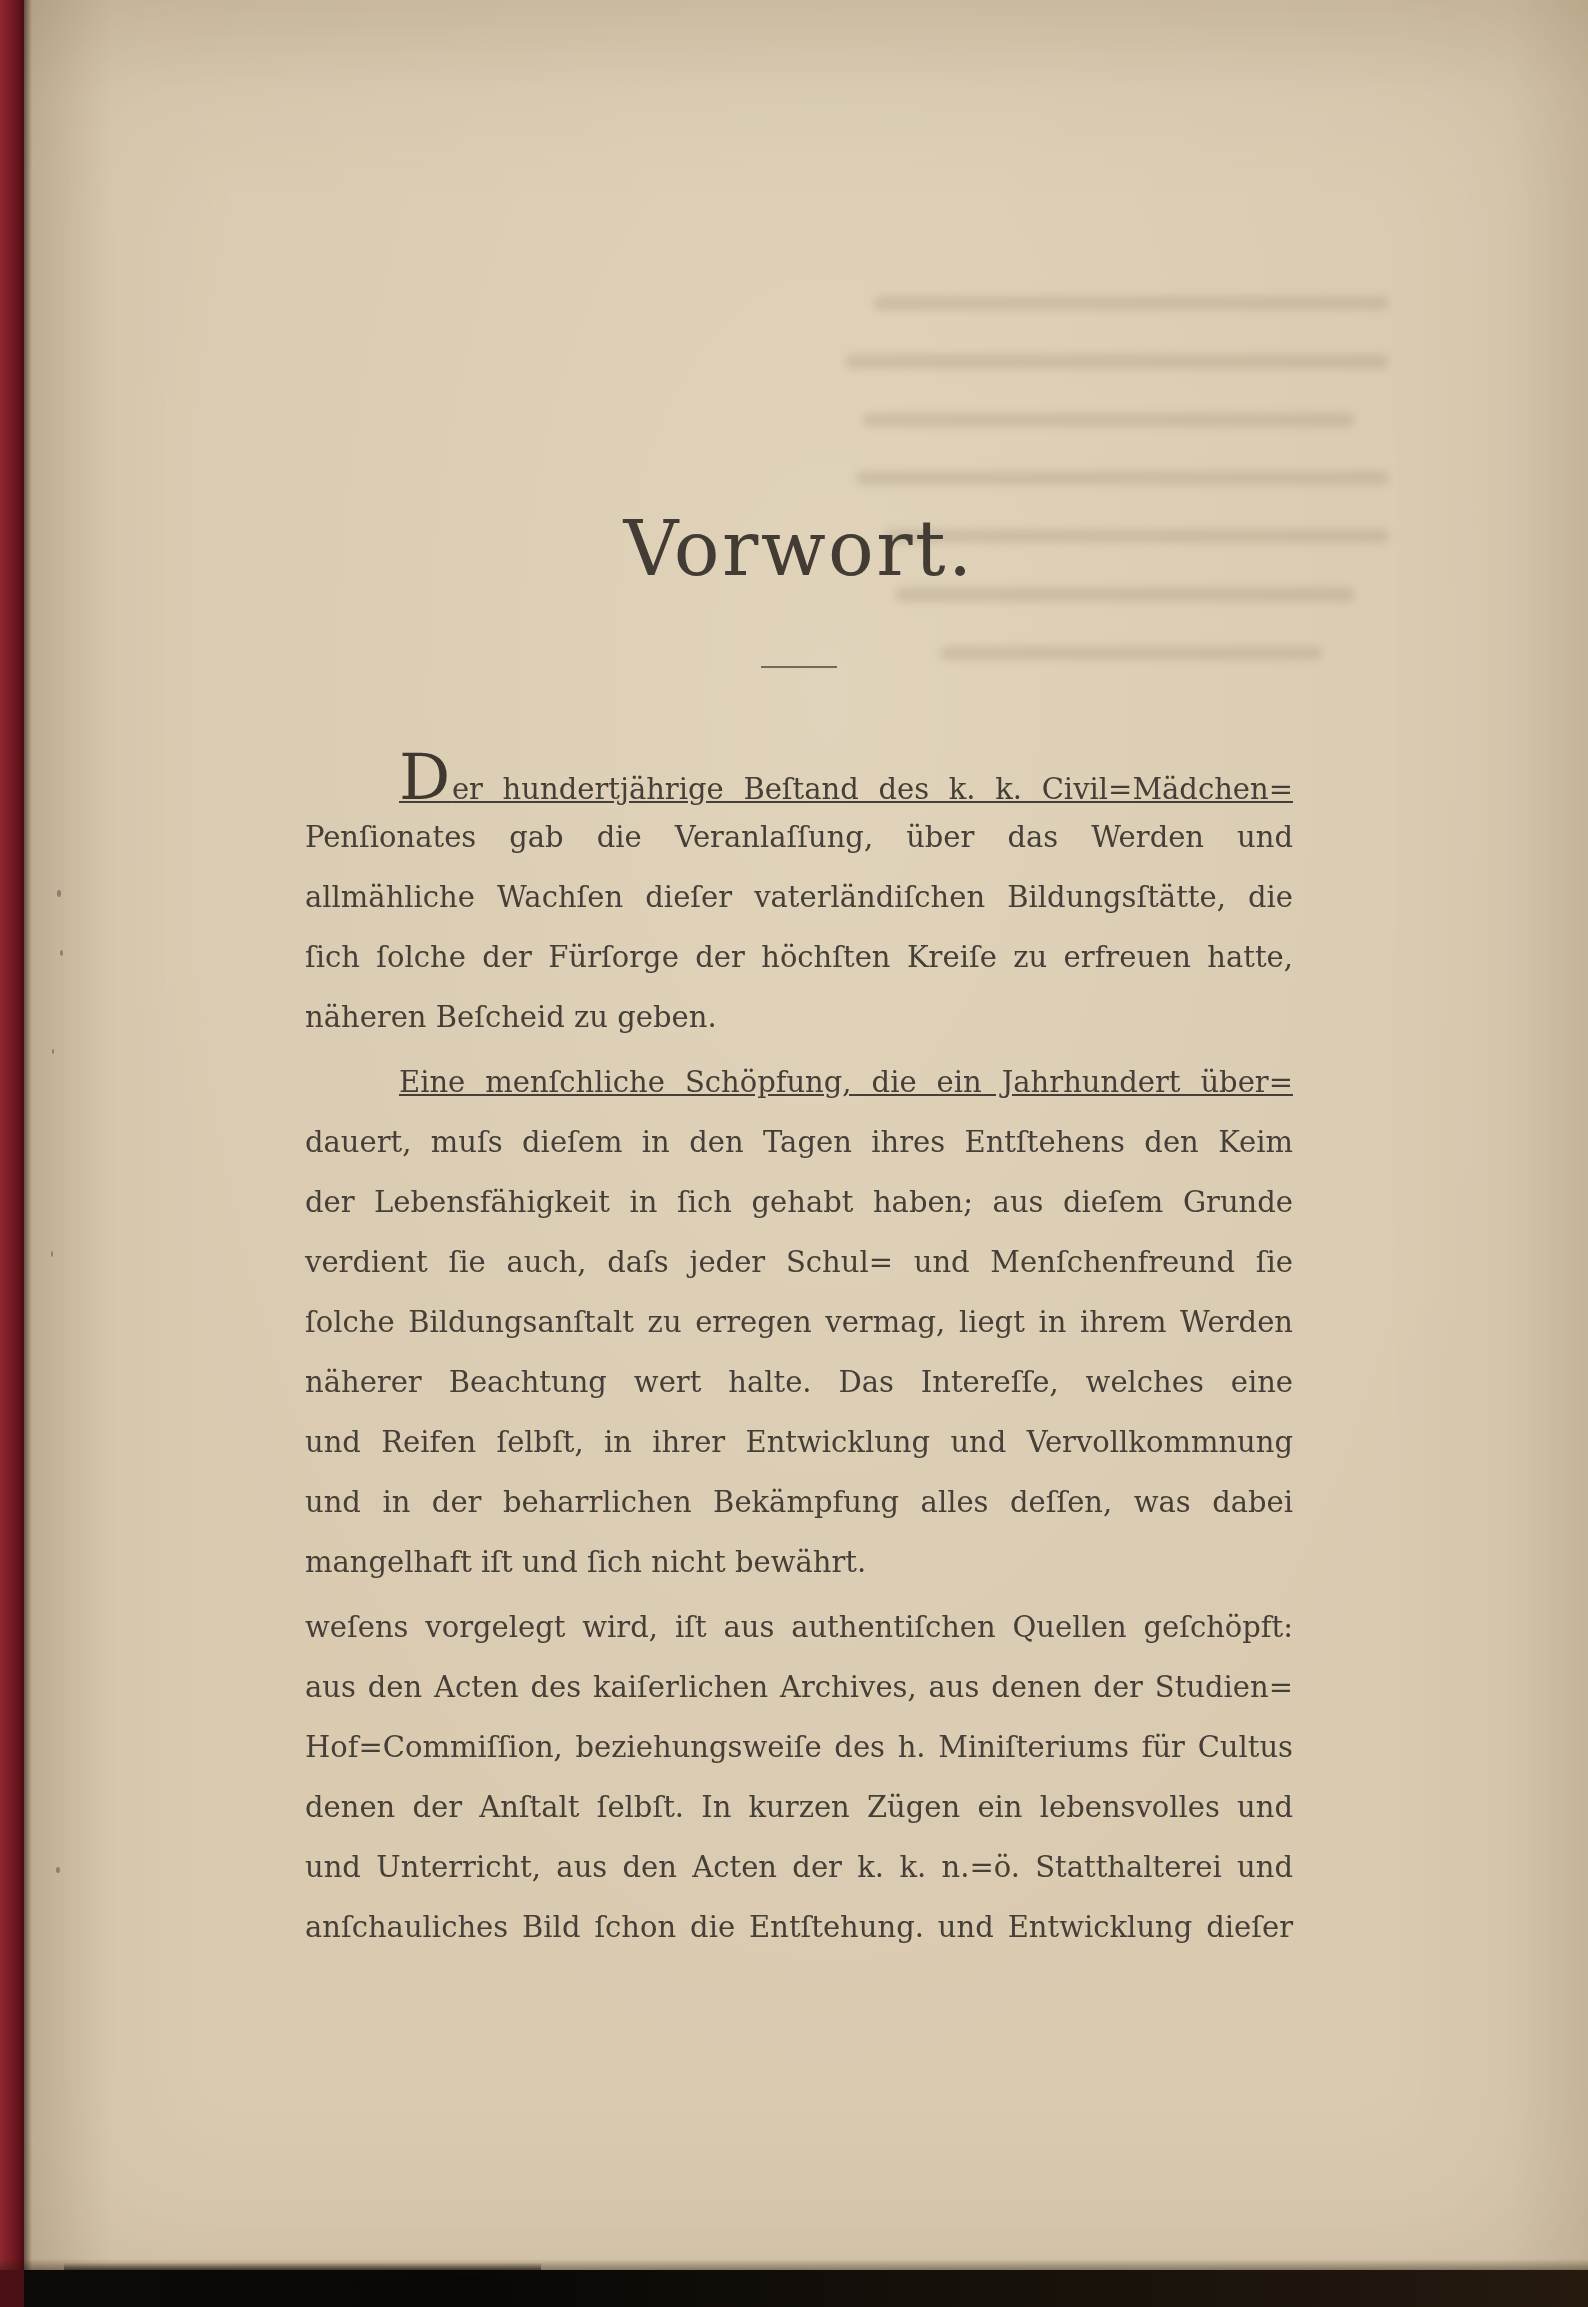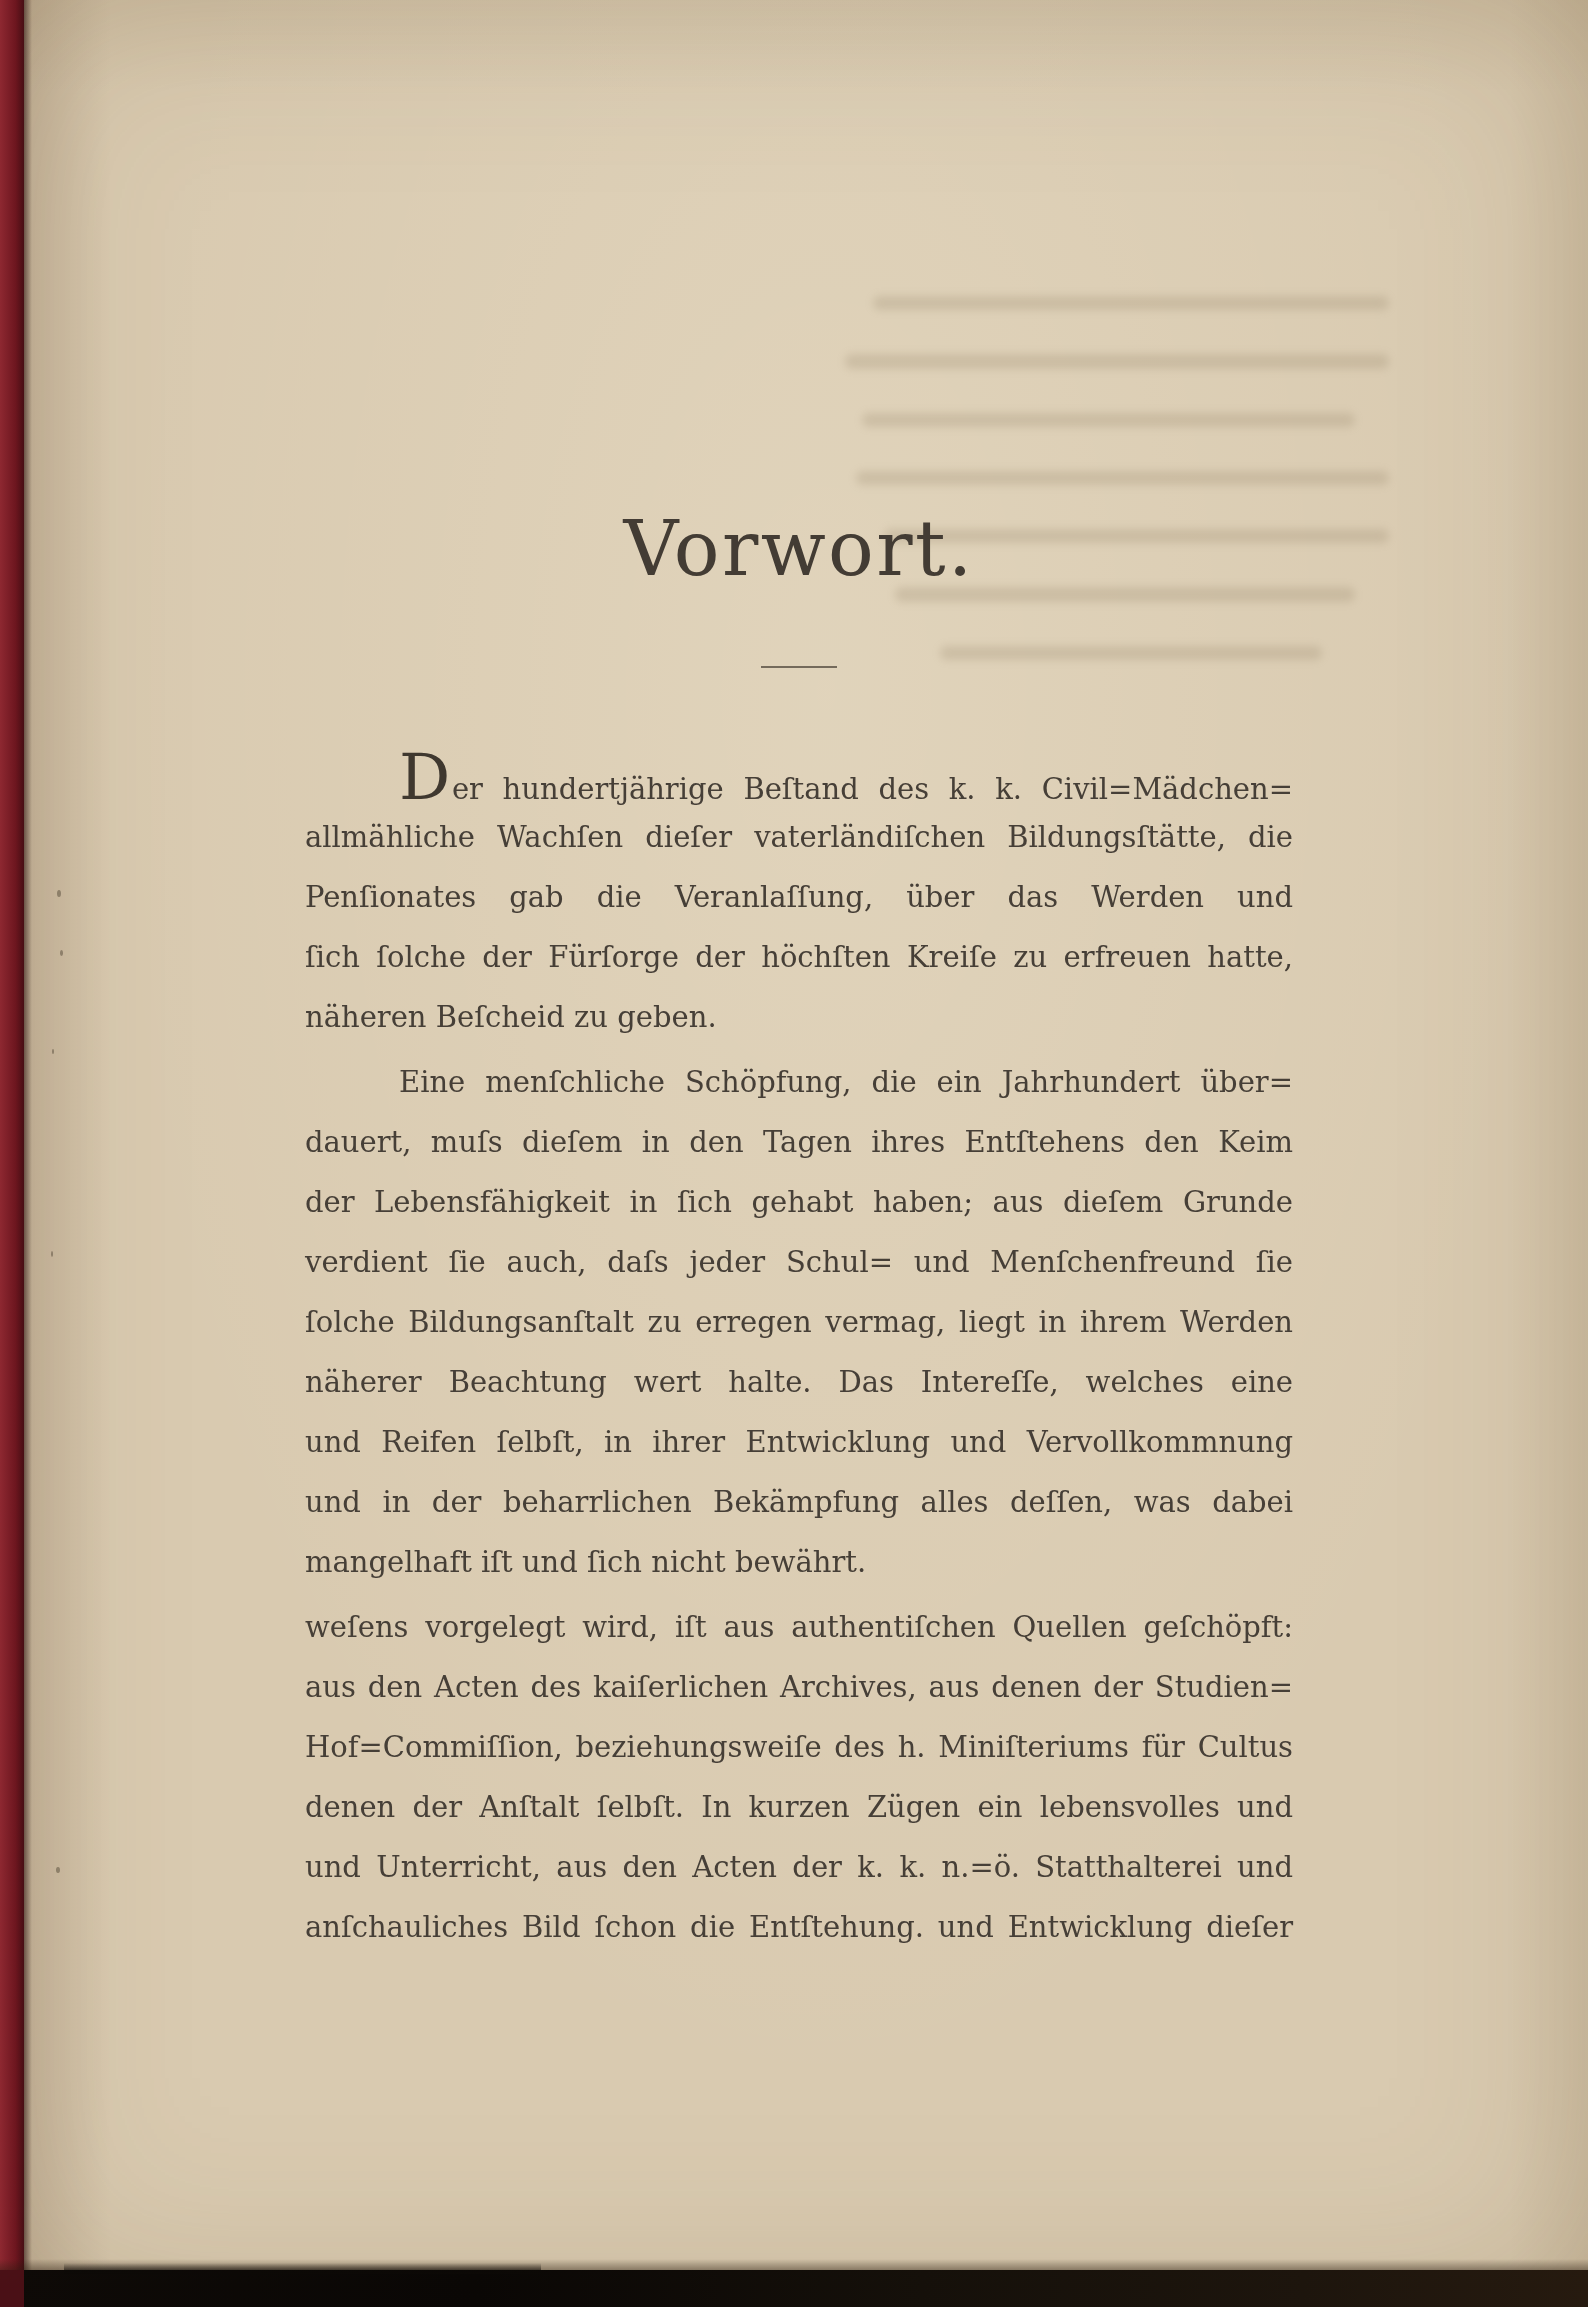--- a/index.html
+++ b/index.html
@@ -112,21 +112,21 @@
     font-size: 29px;
     line-height: 60px;
   }
   .para + .para { margin-top: 4.8px; }
   .ln {
     margin: 0;
     height: 60px;
   }
   .j { text-align: justify; text-align-last: justify; }
   .l { text-align: left; }
-  .ind { padding-left: 94px; }
+  .ind { padding-left: 94px; text-decoration: underline; }
   .dropcap {
     font-size: 64px;
     letter-spacing: 1.6px;
     color: #3f382f;
   }
 </style>
 </head>
 <body>
 
 <div class="page">
@@ -150,22 +150,22 @@
   <div class="content">
 
     <h1 class="title">Vorwort.</h1>
 
     <div class="divider"></div>
 
     <div class="bodytext">
 
       <div class="para">
         <p class="ln j ind"><span class="dropcap">D</span><span>er hundertjährige Beſtand des k. k. Civil=Mädchen=</span></p>
+        <p class="ln j">Penſionates gab die Veranlaſſung, über das Werden und</p>
         <p class="ln j">allmähliche Wachſen dieſer vaterländiſchen Bildungsſtätte, die</p>
-        <p class="ln j">Penſionates gab die Veranlaſſung, über das Werden und</p>
         <p class="ln j">ſich ſolche der Fürſorge der höchſten Kreiſe zu erfreuen hatte,</p>
         <p class="ln l">näheren Beſcheid zu geben.</p>
       </div>
 
       <div class="para">
         <p class="ln j ind">Eine menſchliche Schöpfung, die ein Jahrhundert über=</p>
         <p class="ln j">dauert, muſs dieſem in den Tagen ihres Entſtehens den Keim</p>
         <p class="ln j">der Lebensfähigkeit in ſich gehabt haben; aus dieſem Grunde</p>
         <p class="ln j">verdient ſie auch, daſs jeder Schul= und Menſchenfreund ſie</p>
         <p class="ln j">ſolche Bildungsanſtalt zu erregen vermag, liegt in ihrem Werden</p>

